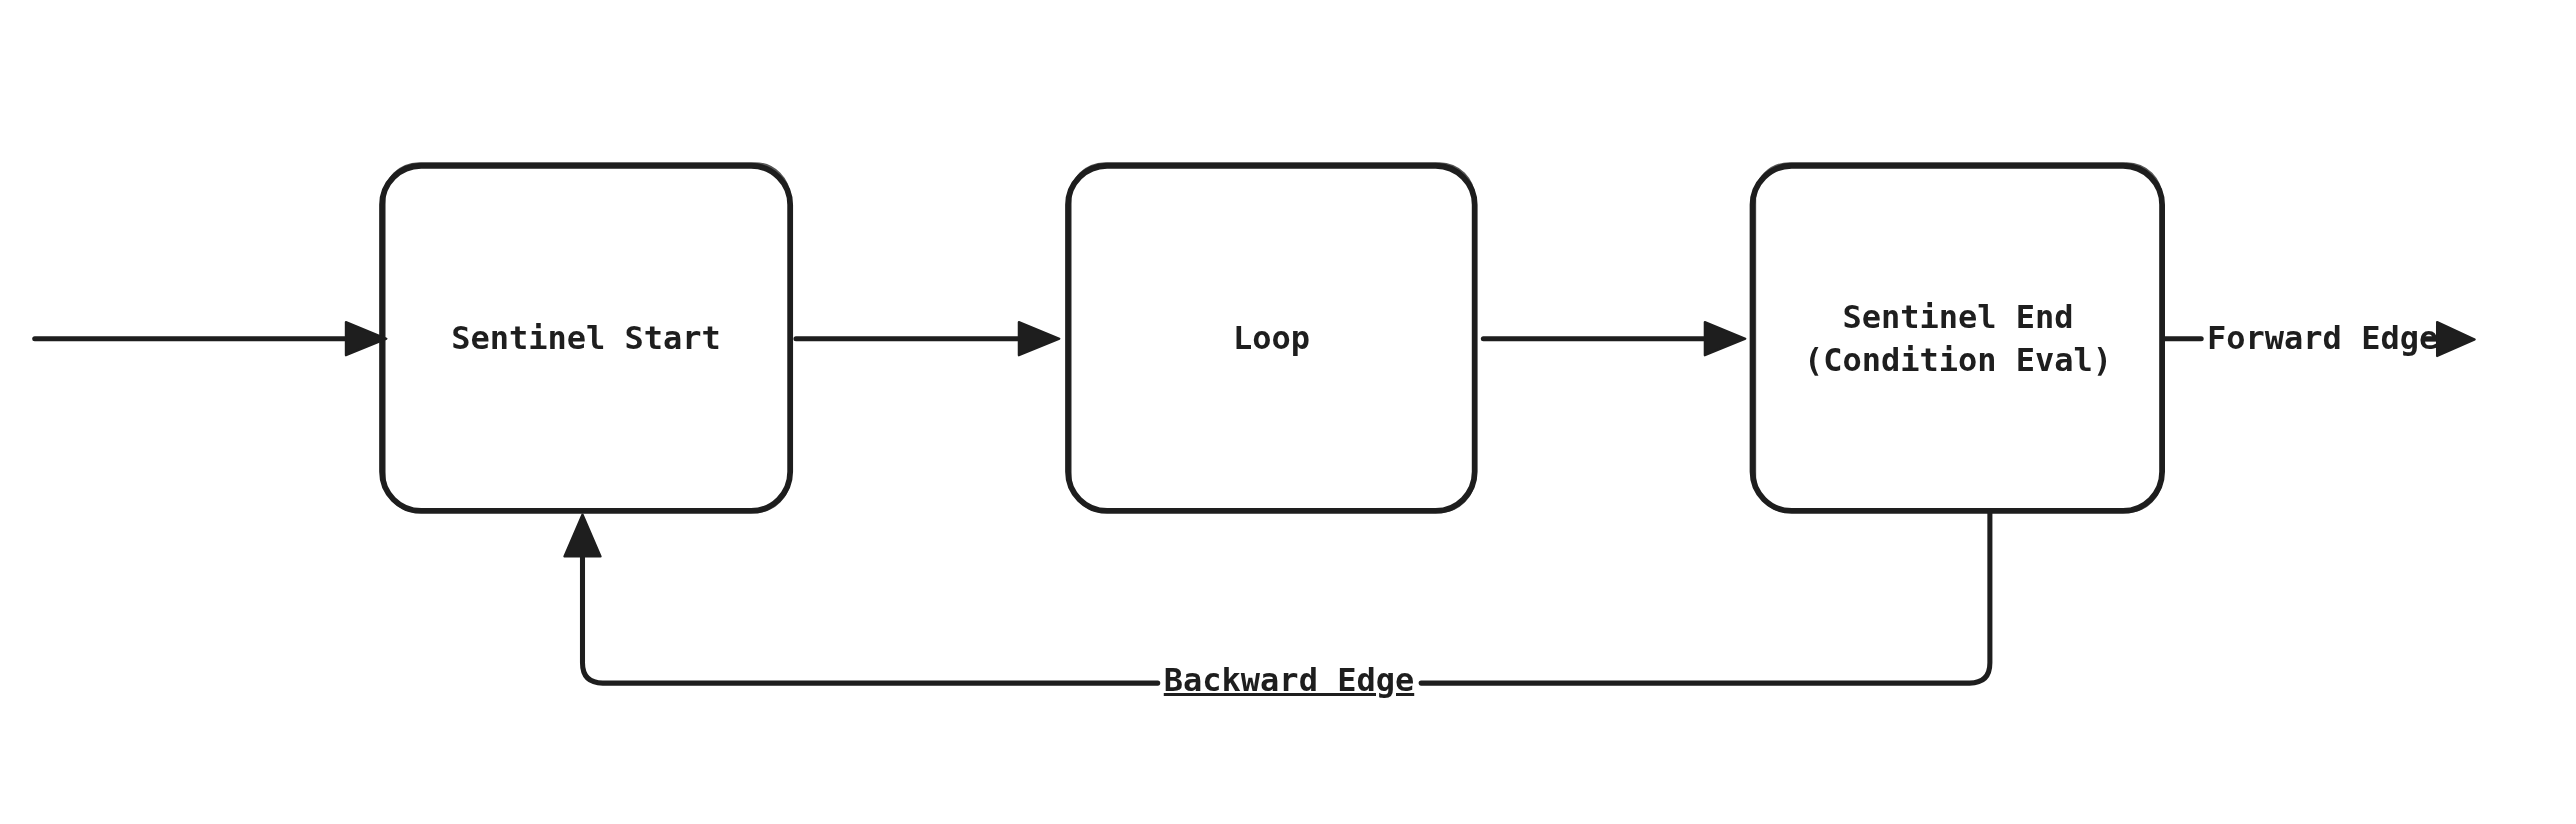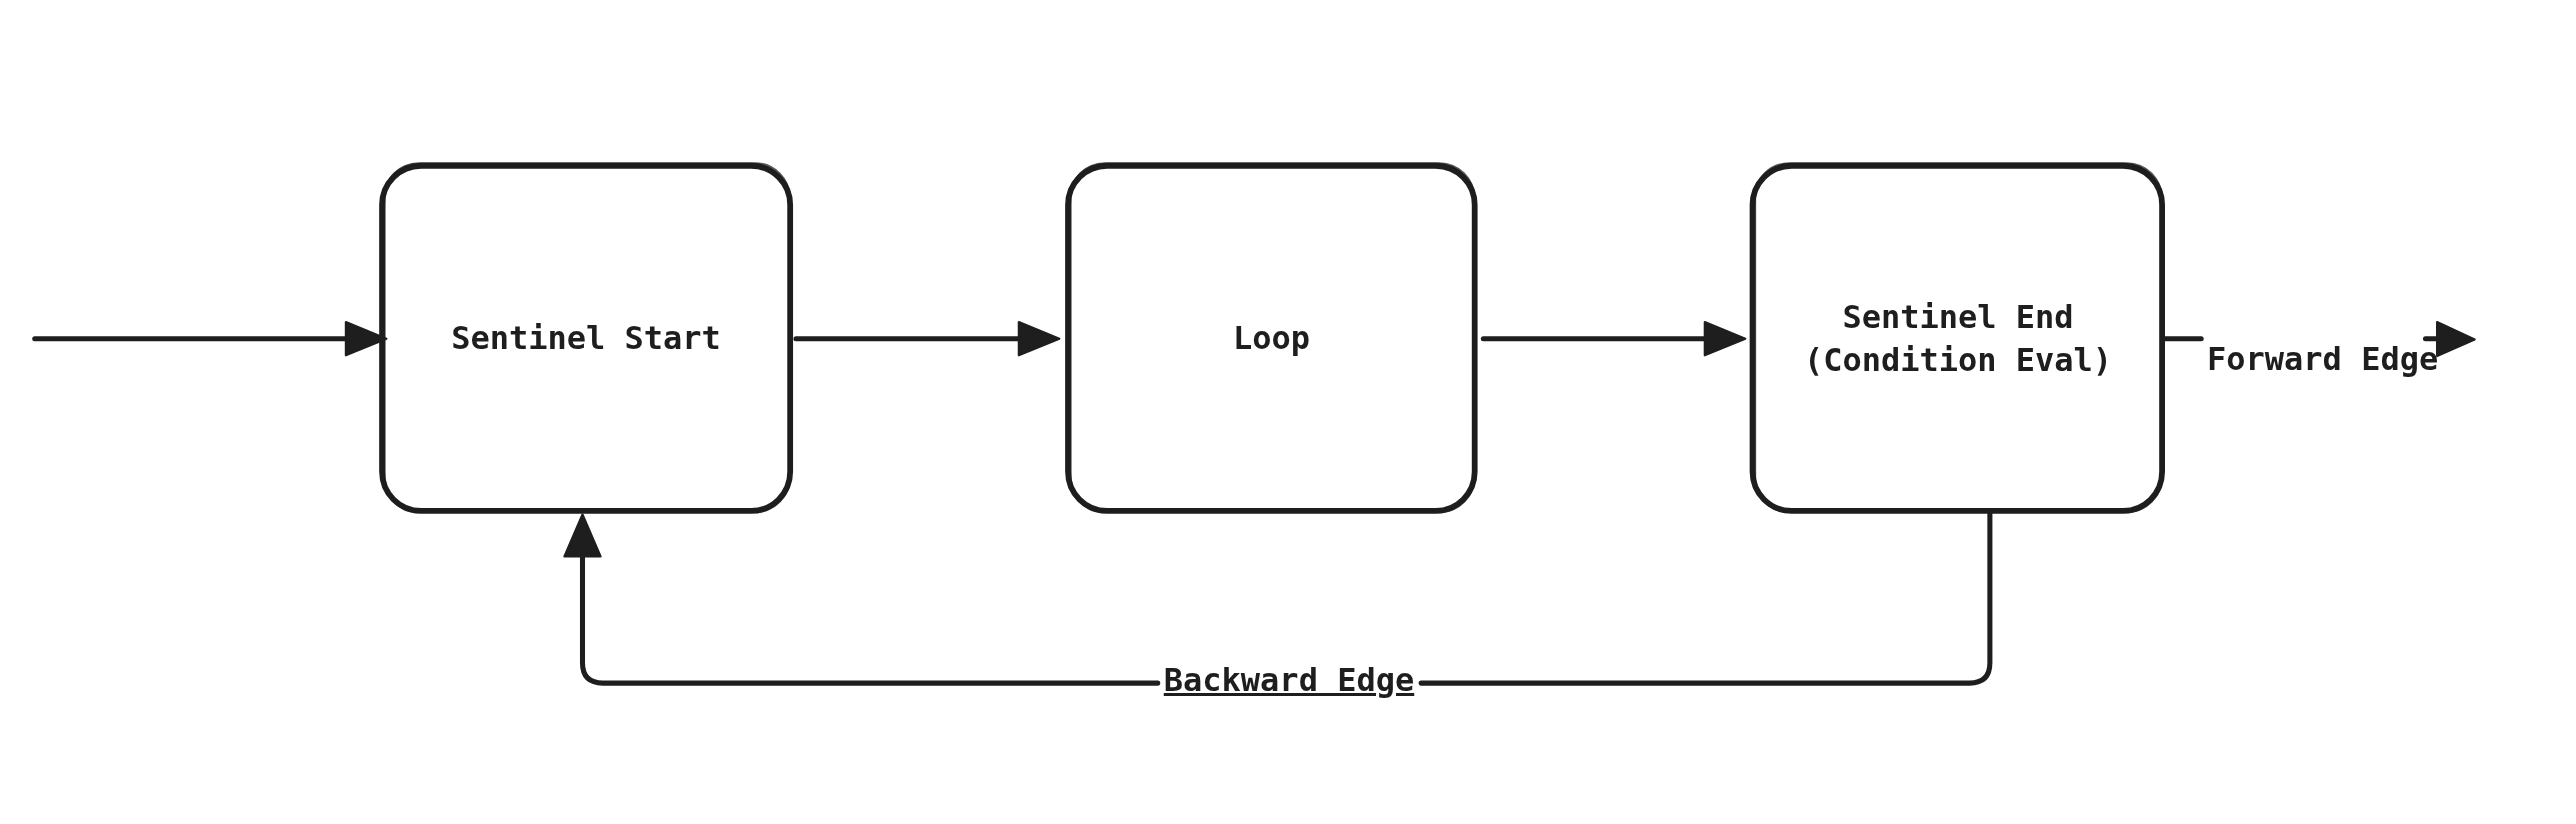--- a/index.html
+++ b/index.html
@@ -37,21 +37,21 @@
     line-height: 43px;
     white-space: pre-line;
     text-align: center;
   }
   .node-label {
     display: flex; align-items: center; justify-content: center;
   }
   .node-label-1 { left: 382px;  top: 166px; width: 408px; height: 345px; }
   .node-label-2 { left: 1068px; top: 166px; width: 407px; height: 345px; }
   .node-label-3 { left: 1753px; top: 166px; width: 410px; height: 345px; }
-  .edge-label-forward  { left: 2207px; top: 317px; width: 239px; height: 43px; text-align: left; margin-top: 21px; }
+  .edge-label-forward  { left: 2207px; top: 317px; width: 239px; height: 43px; text-align: left; }
   .edge-label-backward { left: 1108px; top: 659px; width: 362px; height: 43px; text-decoration: underline; }
 </style>
 </head>
 <body>
 
 <div class="canvas">
 
   <svg class="diagram" viewBox="0 0 3560 1140" xmlns="http://www.w3.org/2000/svg">
 
     <rect class="stroke box" x="528" y="229" width="564" height="477" rx="54"></rect>

